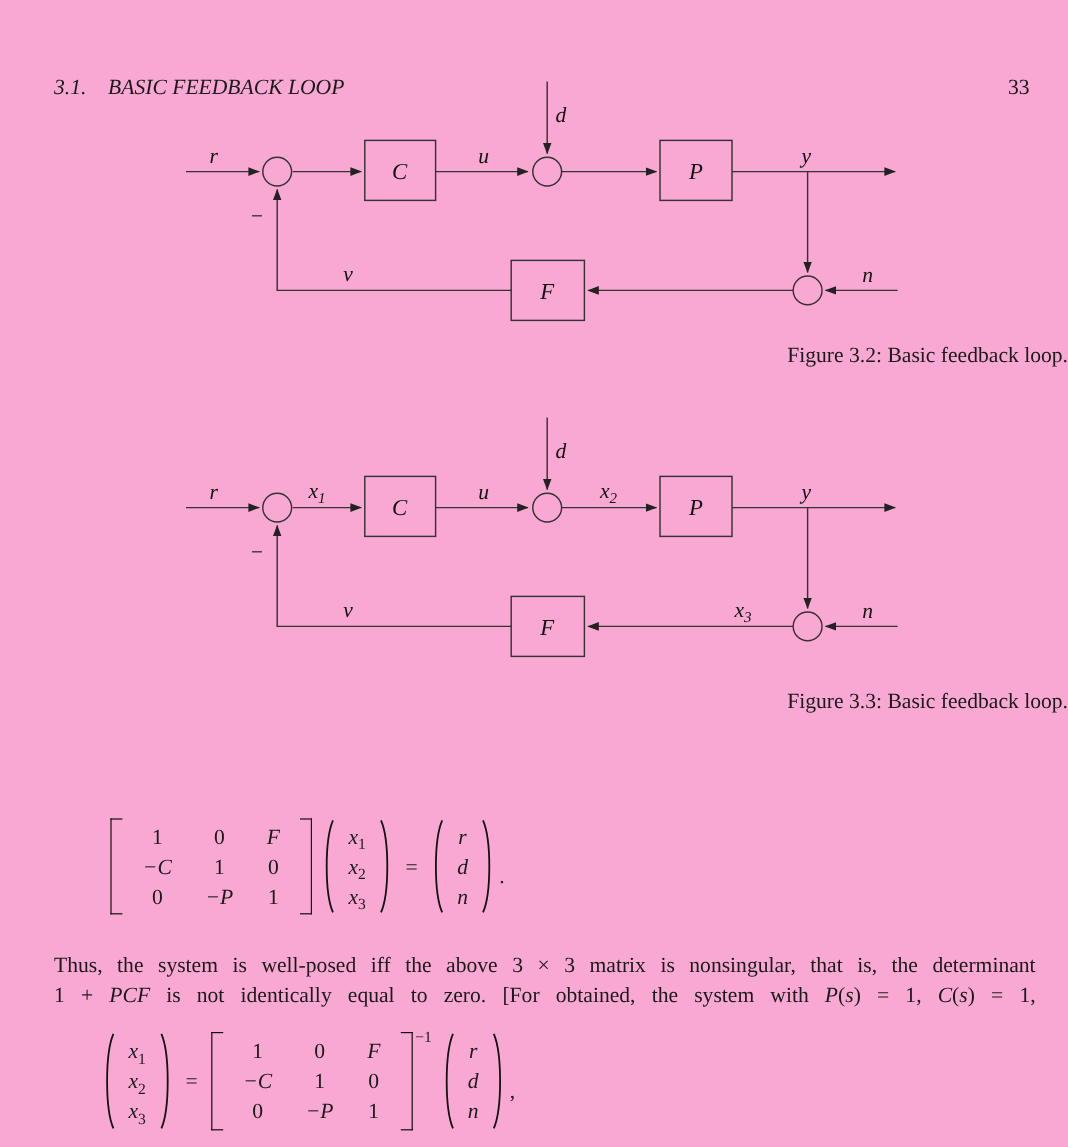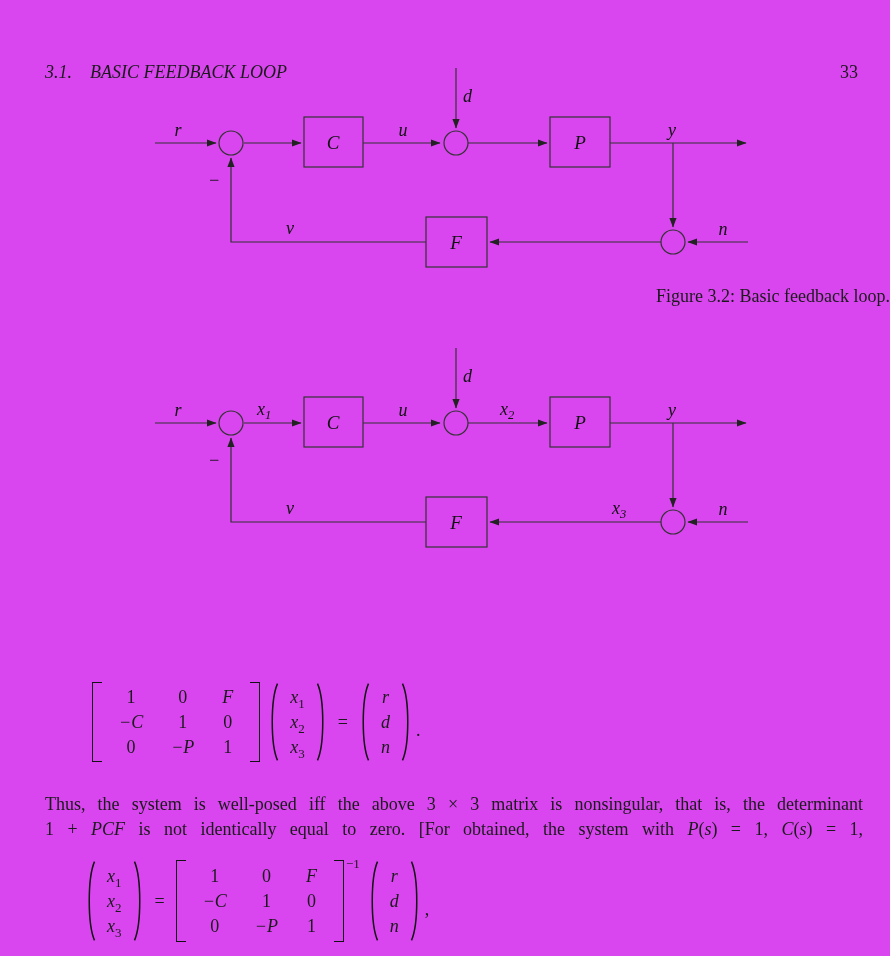--- a/index.html
+++ b/index.html
@@ -1,17 +1,17 @@
 <!DOCTYPE html>
 <html><head>
 <meta charset="utf-8">
 <style>
   html,body { margin:0; padding:0; background:#fff; }
   .page {
-    position:relative; width:890px; height:956px; background:#d946ef;
+    position:relative; width:890px; height:956px; background:#f9a8d4;
     font-family:"Liberation Serif","DejaVu Serif",serif; color:#1a1a1a;
     overflow:hidden;
   }
   
   .header {
     position:absolute; left:45px; right:32px; top:20px;
     display:flex; justify-content:space-between; align-items:baseline;
     font-size:18px;
   }
   .running-title { font-style:italic; }
@@ -135,20 +135,21 @@
       <text x="463" y="42">d</text>
       <text x="500" y="75"><tspan>x</tspan><tspan class="dsub" dy="4">2</tspan></text>
       <text x="580" y="89" text-anchor="middle" class="dblock">P</text>
       <text x="672" y="76" text-anchor="middle">y</text>
       <text x="612" y="174"><tspan>x</tspan><tspan class="dsub" dy="4">3</tspan></text>
       <text x="723" y="175" text-anchor="middle">n</text>
       <text x="290" y="174" text-anchor="middle">v</text>
       <text x="456" y="189" text-anchor="middle" class="dblock">F</text>
     </g>
   </svg>
+  <div class="caption" style="top:574px">Figure 3.3: Basic feedback loop.</div>
 
 
   <div class="eq" style="left:92px; top:681px; height:82px;">
     <div class="sqb sqb-l"></div>
     <div class="matrix">
       <span>1</span>
       <span>0</span>
       <span class="it">F</span>
       <span class="it">−C</span>
       <span>1</span>

